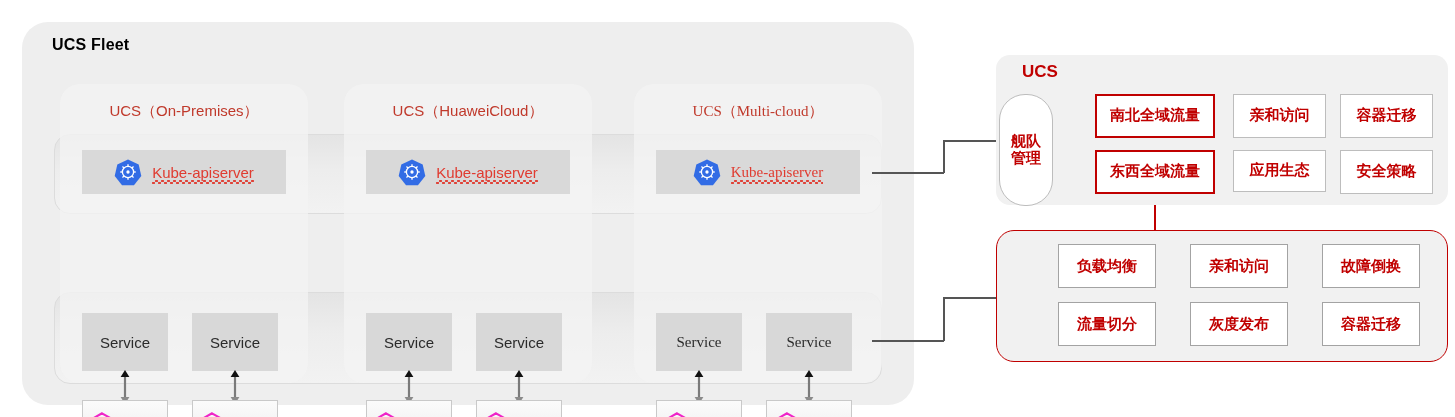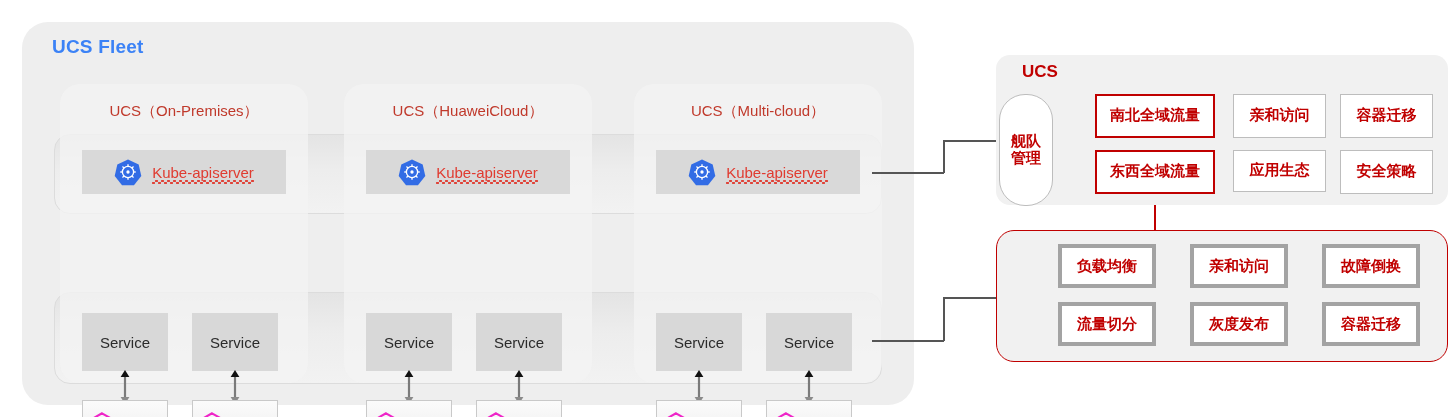--- a/index.html
+++ b/index.html
@@ -25,23 +25,23 @@
   .fleet-box {
     position: absolute;
     left: 22px; top: 22px;
     width: 892px; height: 383px;
     background: #eeeeee;
     border-radius: 26px;
   }
   .fleet-title {
     position: absolute;
     left: 52px; top: 36px;
-    font-size: 19px;
+    font-size: 16px;
     font-weight: bold;
-    color: #3b82f6;
+    color: #000000;
     letter-spacing: .2px;
   }
 
   
   .band {
     position: absolute;
     background: linear-gradient(180deg,#e4e4e4 0%, #ededed 45%, #f2f2f2 100%);
     border: 1px solid #dcdcdc;
     border-radius: 16px;
     box-sizing: border-box;
@@ -60,21 +60,21 @@
     position: absolute;
     top: 84px;
     width: 248px;
     height: 299px;
     background: rgba(243,243,243,0.78);
     border-radius: 20px;
     box-sizing: border-box;
   }
   .cluster-1 { left: 60px; }
   .cluster-2 { left: 344px; }
-  .cluster-3 { left: 634px; }
+  .cluster-3 { left: 634px; font-family: Liberation Serif, serif; }
 
   .cluster-title {
     position: absolute;
     top: 18px;
     left: 0; right: 0;
     text-align: center;
     font-size: 15px;
     color: #c0392b;
     white-space: nowrap;
   }
@@ -211,21 +211,21 @@
     left: 996px; top: 230px;
     width: 452px; height: 132px;
     background: #f1f1f1;
     border: 1.5px solid #c00000;
     border-radius: 18px;
     box-sizing: border-box;
   }
   .tcell {
     position: absolute;
     background: #ffffff;
-    border: 4px solid #a3a3a3;
+    border: 1px solid #a3a3a3;
     box-sizing: border-box;
     display: flex;
     align-items: center;
     justify-content: center;
     font-size: 15px;
     font-weight: bold;
     color: #c00000;
     font-family: "DejaVu Sans", "Liberation Sans", sans-serif;
     width: 98px;
     height: 44px;

